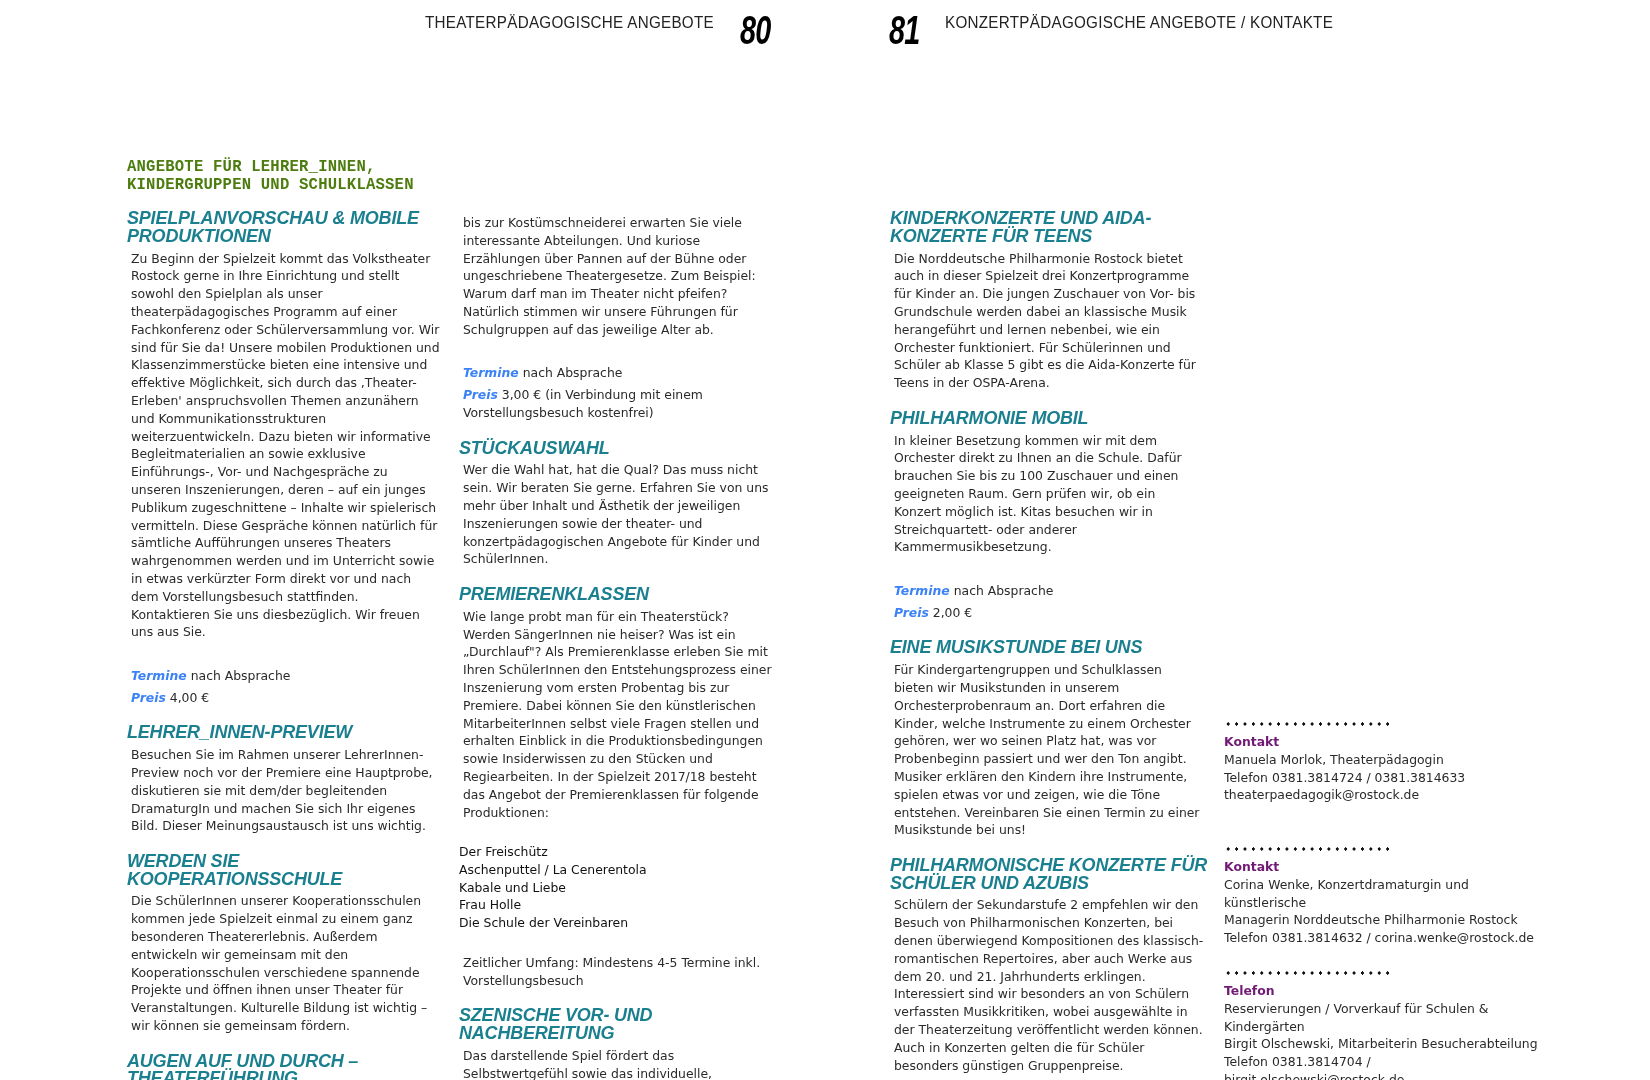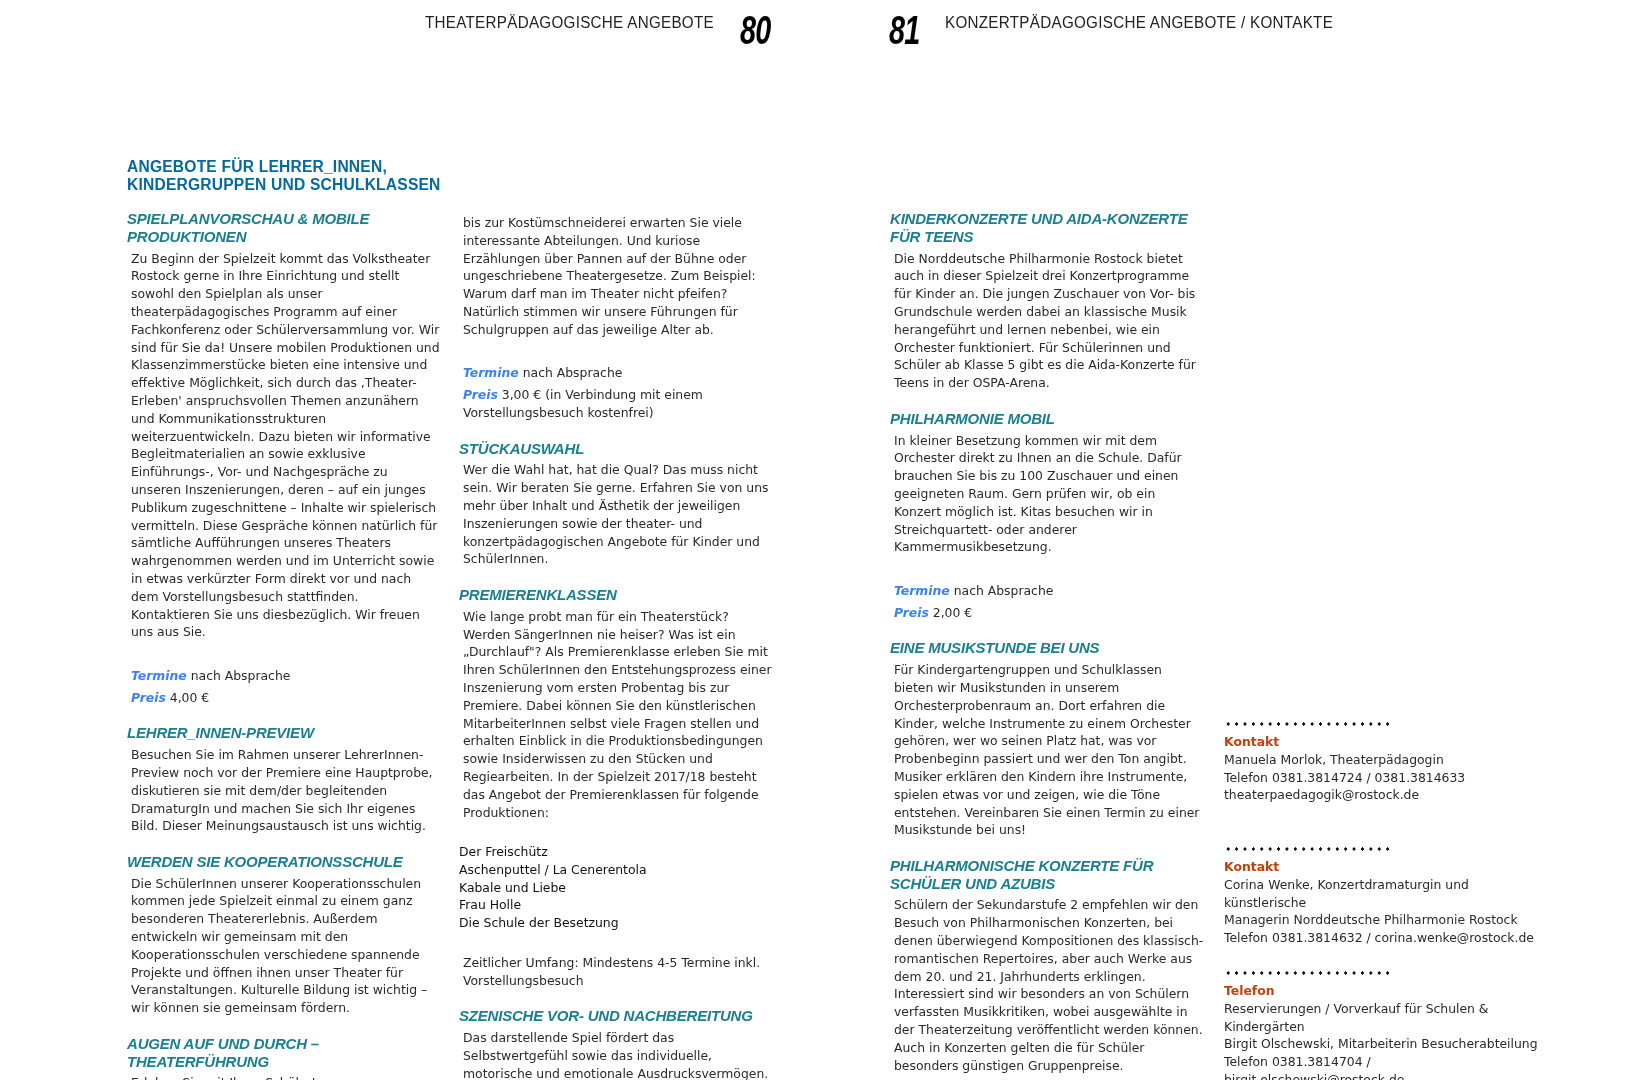--- a/index.html
+++ b/index.html
@@ -14,40 +14,40 @@
   .page-num {
     position: absolute; top: 10px; font-family: "Liberation Sans", sans-serif;
     font-weight: bold; font-style: italic; font-size: 40px; line-height: 40px;
     color: #000; transform: scaleX(0.72); transform-origin: left; letter-spacing: -1px;
   }
   .col {
     position: absolute; width: 318px; font-size: 12.4px; line-height: 17.8px; color: #2a2a2a;
   }
   .main-title {
     position: absolute; left: 127px; top: 158px; width: 360px;
-    font-family: Liberation Sans, sans-serif; font-weight: bold; font-size: 15.6px;
-    line-height: 18px; color: #0369a1; letter-spacing: 0.2px;
+    font-family: Liberation Mono, monospace; font-weight: bold; font-size: 15.6px;
+    line-height: 18px; color: #4d7c0f; letter-spacing: 0.2px;
   }
   .sec-title {
     font-family: "Liberation Sans", sans-serif; font-weight: bold; font-style: italic;
-    color: #1a7f8e; font-size: 15px; line-height: 17.8px; text-transform: uppercase;
+    color: #1a7f8e; font-size: 18px; line-height: 17.8px; text-transform: uppercase;
     letter-spacing: -0.2px; margin: 0;
   }
   .sec { margin-bottom: 17.8px; }
   .p { margin: 4px; }
   .gap { height: 17.8px; }
   .kv b { color: #3b82f6; font-style: italic; }
   .bold-item { font-weight: normal; color: #111; margin: 0; }
   .dots {
     width: 168px; height: 4px; margin-bottom: 7px;
     background-image: radial-gradient(circle, #111 1.5px, transparent 1.7px);
     background-size: 8.4px 4px; background-repeat: repeat-x;
   }
   .contact { position: absolute; left: 1224px; width: 330px; font-size: 12.4px; line-height: 17.8px; color: #2a2a2a; }
-  .contact .label { font-weight: bold; color: #c2410c; }
+  .contact .label { font-weight: bold; color: #701a75; }
 </style>
 </head>
 <body>
 
 <div class="running-head" style="left:425px;">THEATERPÄDAGOGISCHE ANGEBOTE</div>
 <div class="page-num" style="left:740px;">80</div>
 <div class="page-num" style="left:889px;">81</div>
 <div class="running-head" style="left:945px;">KONZERTPÄDAGOGISCHE ANGEBOTE / KONTAKTE</div>
 
 <div class="main-title">
@@ -89,21 +89,21 @@
     <p class="p">Wer die Wahl hat, hat die Qual? Das muss nicht sein. Wir beraten Sie gerne. Erfahren Sie von uns mehr über Inhalt und Ästhetik der jeweiligen Inszenierungen sowie der theater- und konzertpädagogischen Angebote für Kinder und SchülerInnen.</p>
   </div>
   <div class="sec">
     <p class="sec-title">PREMIERENKLASSEN</p>
     <p class="p">Wie lange probt man für ein Theaterstück? Werden SängerInnen nie heiser? Was ist ein „Durchlauf"? Als Premierenklasse erleben Sie mit Ihren SchülerInnen den Entstehungsprozess einer Inszenierung vom ersten Probentag bis zur Premiere. Dabei können Sie den künstlerischen MitarbeiterInnen selbst viele Fragen stellen und erhalten Einblick in die Produktionsbedingungen sowie Insiderwissen zu den Stücken und Regiearbeiten. In der Spielzeit 2017/18 besteht das Angebot der Premierenklassen für folgende Produktionen:</p>
     <div class="gap"></div>
     <p class="bold-item">Der Freischütz</p>
     <p class="bold-item">Aschenputtel / La Cenerentola</p>
     <p class="bold-item">Kabale und Liebe</p>
     <p class="bold-item">Frau Holle</p>
-    <p class="bold-item">Die Schule der Besetzung</p>
+    <p class="bold-item">Die Schule der Vereinbaren</p>
     <div class="gap"></div>
     <p class="p">Zeitlicher Umfang: Mindestens 4-5 Termine inkl. Vorstellungsbesuch</p>
   </div>
   <div class="sec">
     <p class="sec-title">SZENISCHE VOR- UND NACHBEREITUNG</p>
     <p class="p">Das darstellende Spiel fördert das Selbstwertgefühl sowie das individuelle, motorische und emotionale Ausdrucksvermögen. Wir kommen in Ihren Unterricht und unterstützen die literarische Auseinandersetzung mit einem Theaterstück, das kreative, szenische Rollenspiel Ihrer SchülerInnen sowie Ihre Klassen- oder Schulaufführung. Theater bildet – auf leichte Art.</p>
   </div>
 </div>
 
 <div class="col" style="left:890px; top:210px;">

